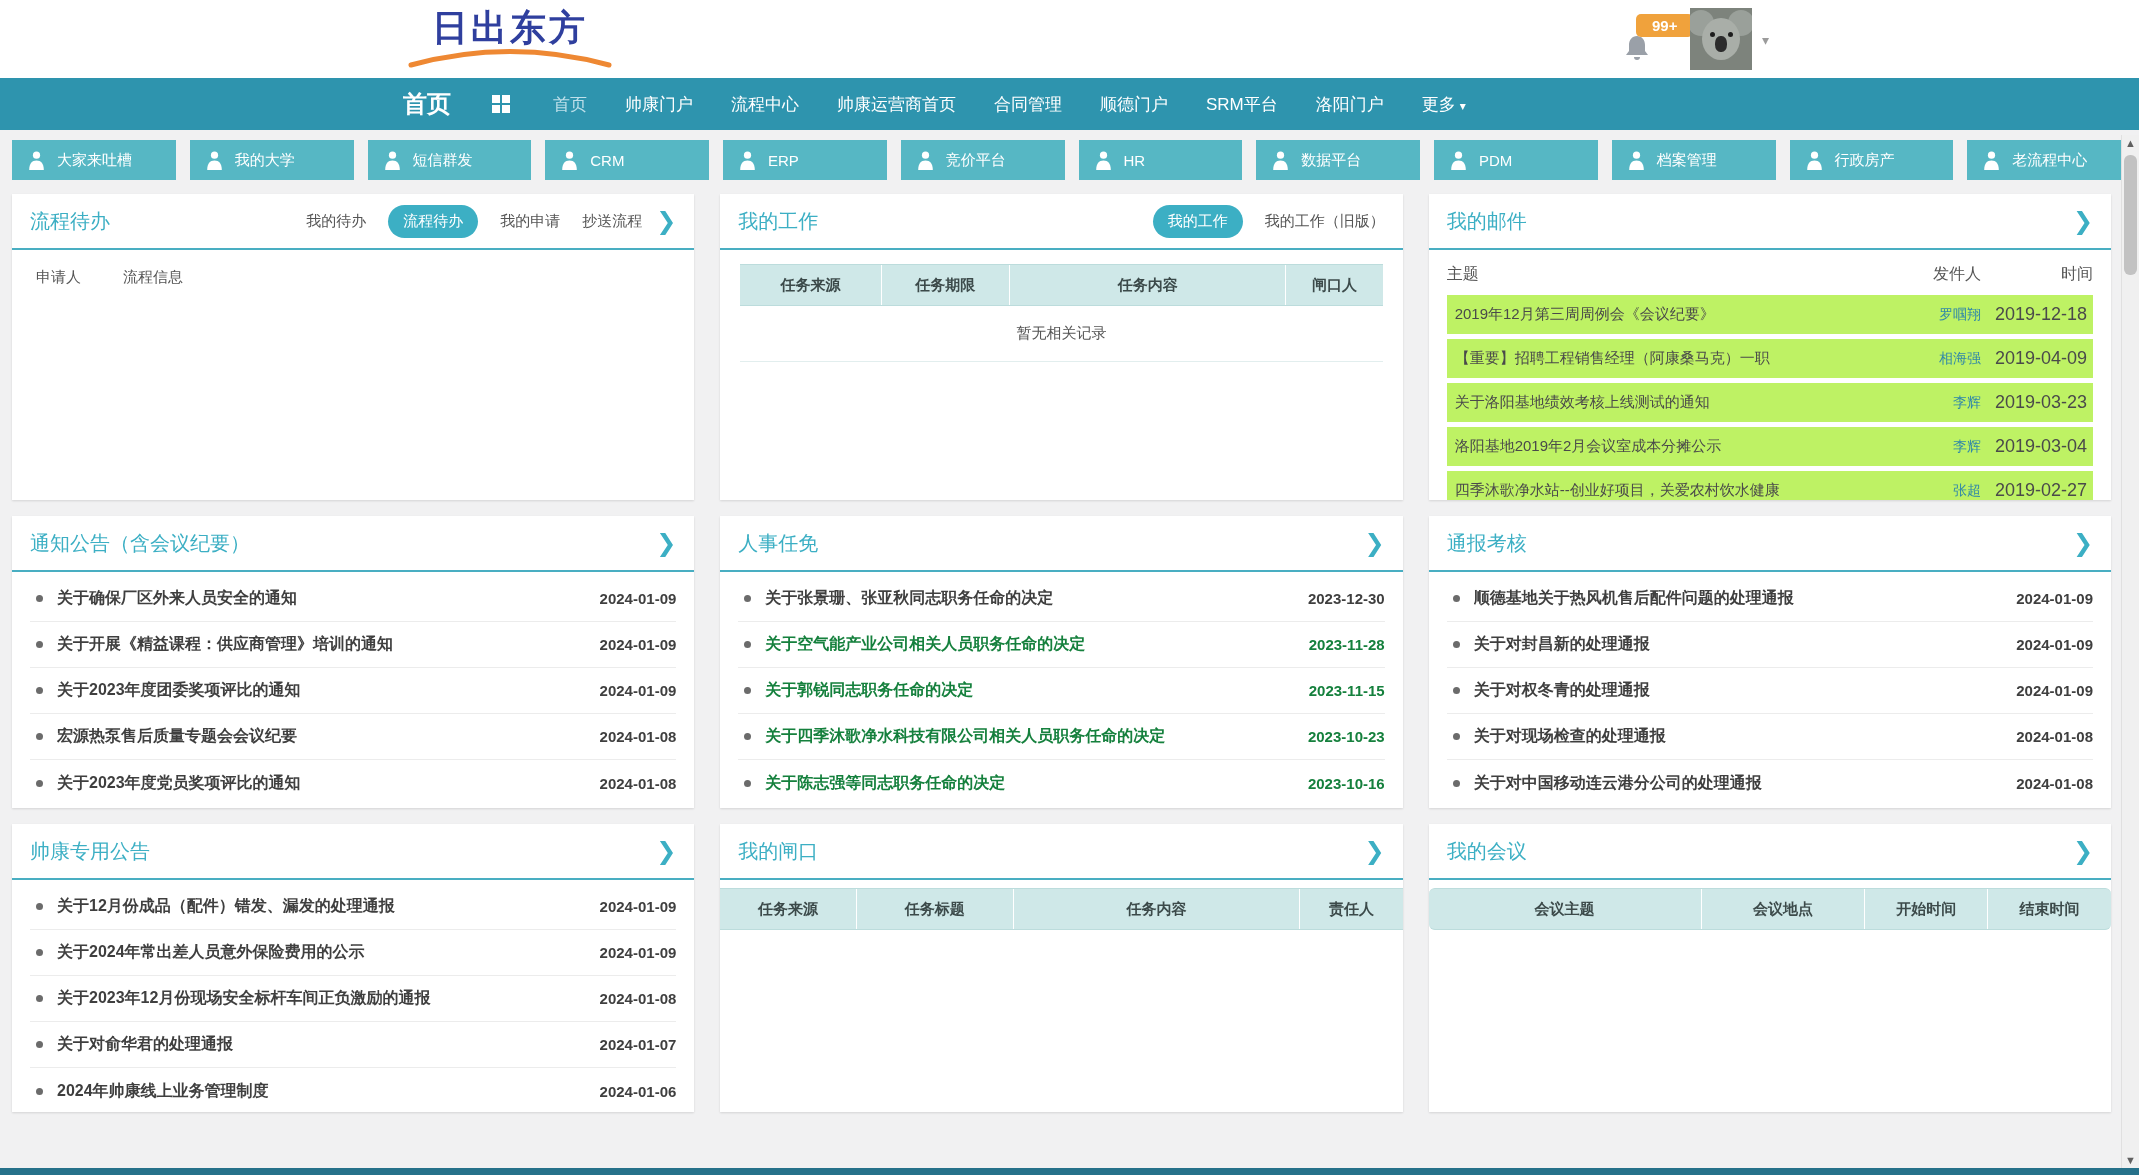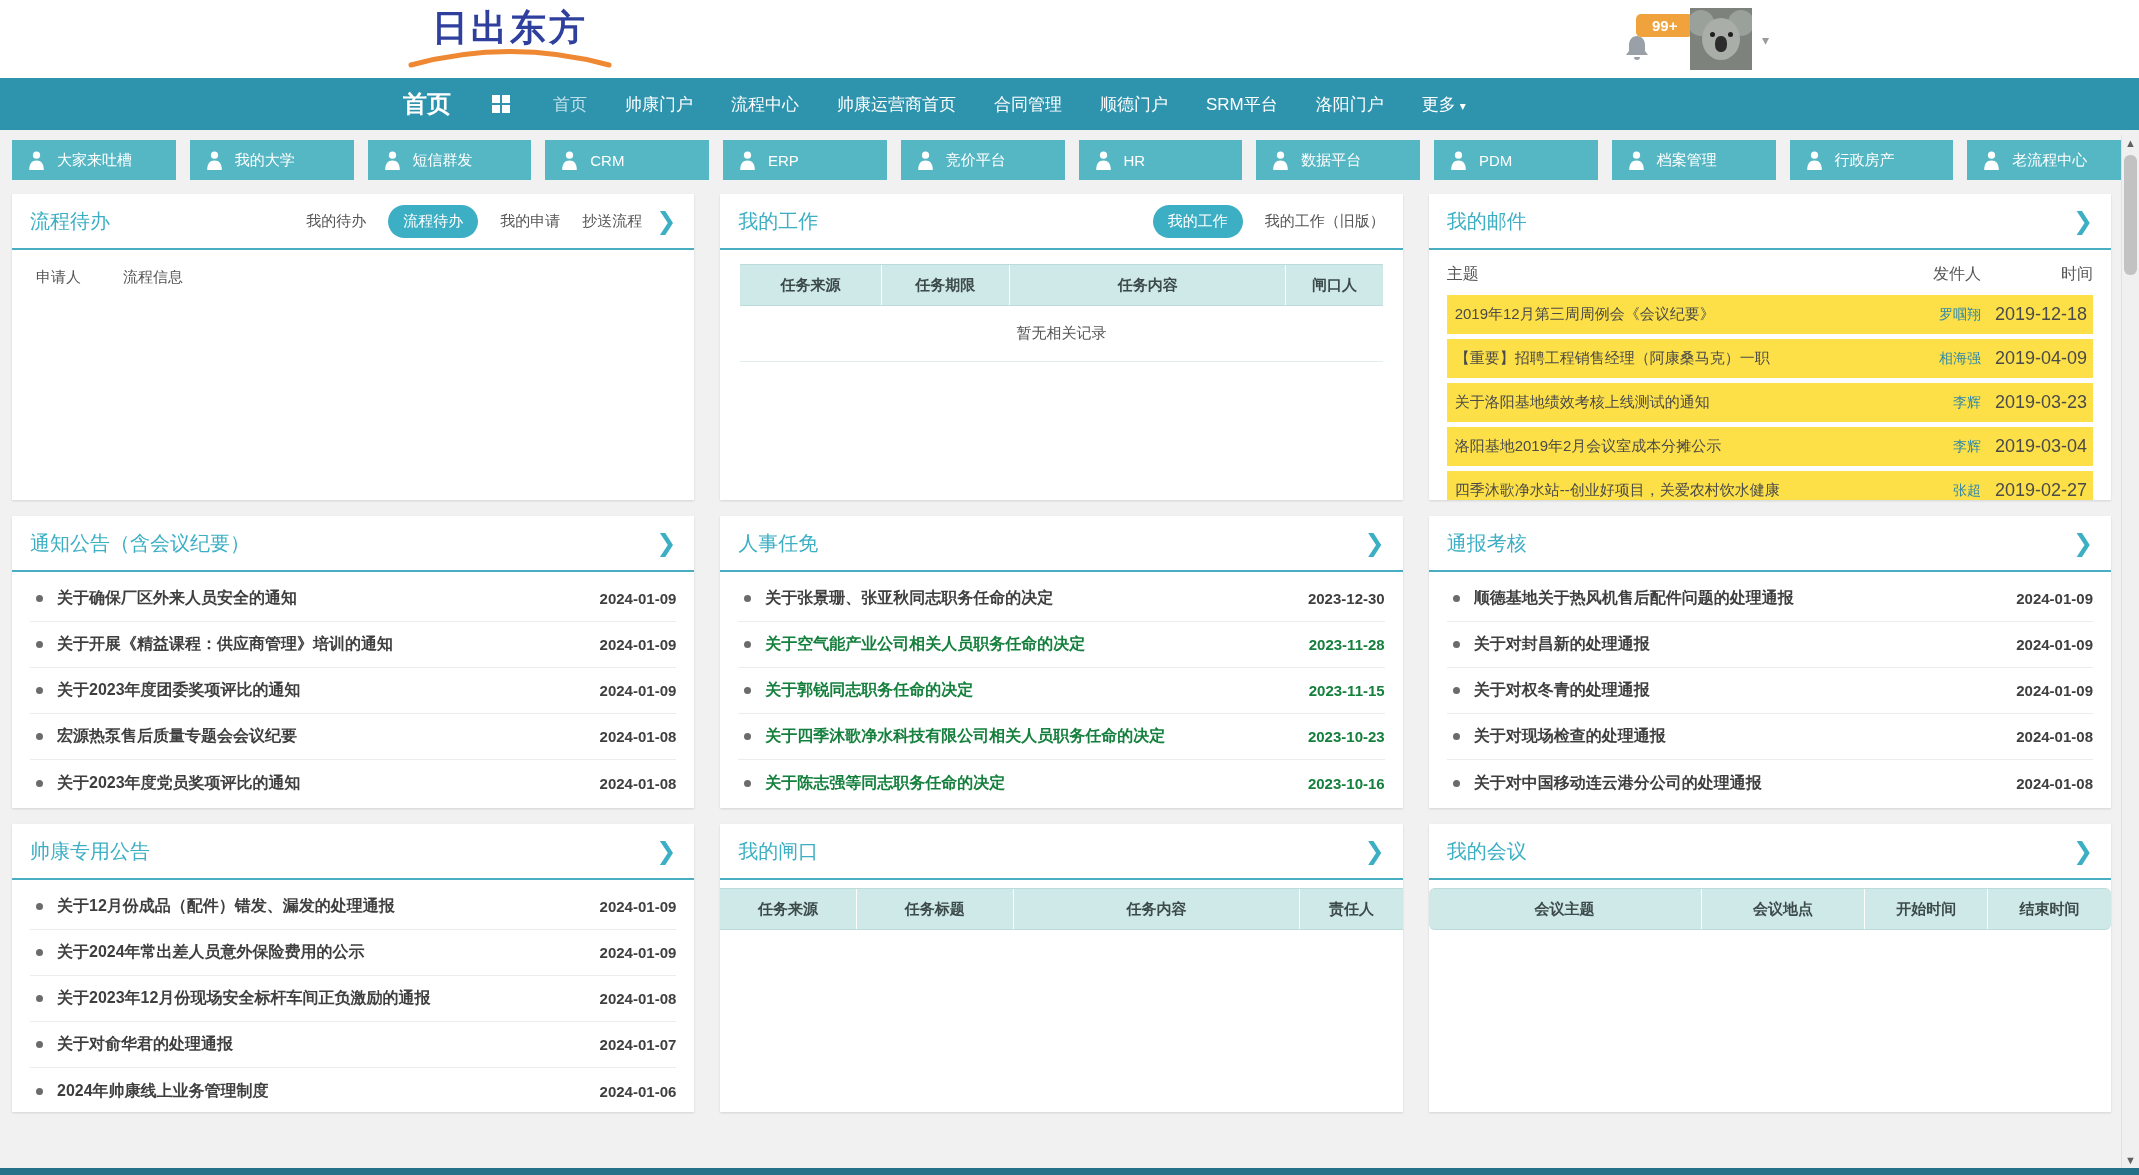--- a/index.html
+++ b/index.html
@@ -74,21 +74,21 @@
       color:#3c4a4a;border-right:1px solid #fff;}
   .th:last-child{border-right:none;}
   .inset{margin:14px 20px 0 20px;}
   .empty-row{height:56px;display:flex;align-items:center;justify-content:center;font-size:15px;color:#555;
              border-bottom:1px solid #e2eeee;}
 
   
   .mail-cols{display:flex;padding:14px 18px 10px 18px;font-size:16px;color:#555;}
   .mail-cols .c-subj{flex:1;} .mail-cols .c-sender{width:96px;text-align:right;} .mail-cols .c-time{width:112px;text-align:right;}
   .mail-list{padding:0 18px;}
-  .mrow{display:flex;align-items:center;height:39px;background:#fde047;margin-bottom:5px;padding:0 6px 0 8px;cursor:pointer;}
+  .mrow{display:flex;align-items:center;height:39px;background:#bef264;margin-bottom:5px;padding:0 6px 0 8px;cursor:pointer;}
   .mrow .subj{flex:1;font-size:15px;color:#4a4a4a;white-space:nowrap;overflow:hidden;text-overflow:ellipsis;}
   .mrow .sender{width:92px;text-align:right;font-size:14px;color:var(--sender);}
   .mrow .mdate{width:106px;text-align:right;font-size:18px;color:#4a4a4a;}
 
   
   .blist{padding:4px 18px 0 18px;}
   .li{display:flex;align-items:center;height:46px;border-bottom:1px solid #ececec;cursor:pointer;}
   .li:last-child{border-bottom:none;}
   .li .dot{width:7px;height:7px;border-radius:50%;background:#6b6b6b;margin:0 14px 0 6px;flex:0 0 auto;}
   .li .txt{flex:1;font-size:16px;color:#454545;white-space:nowrap;overflow:hidden;text-overflow:ellipsis;padding-right:16px;}

